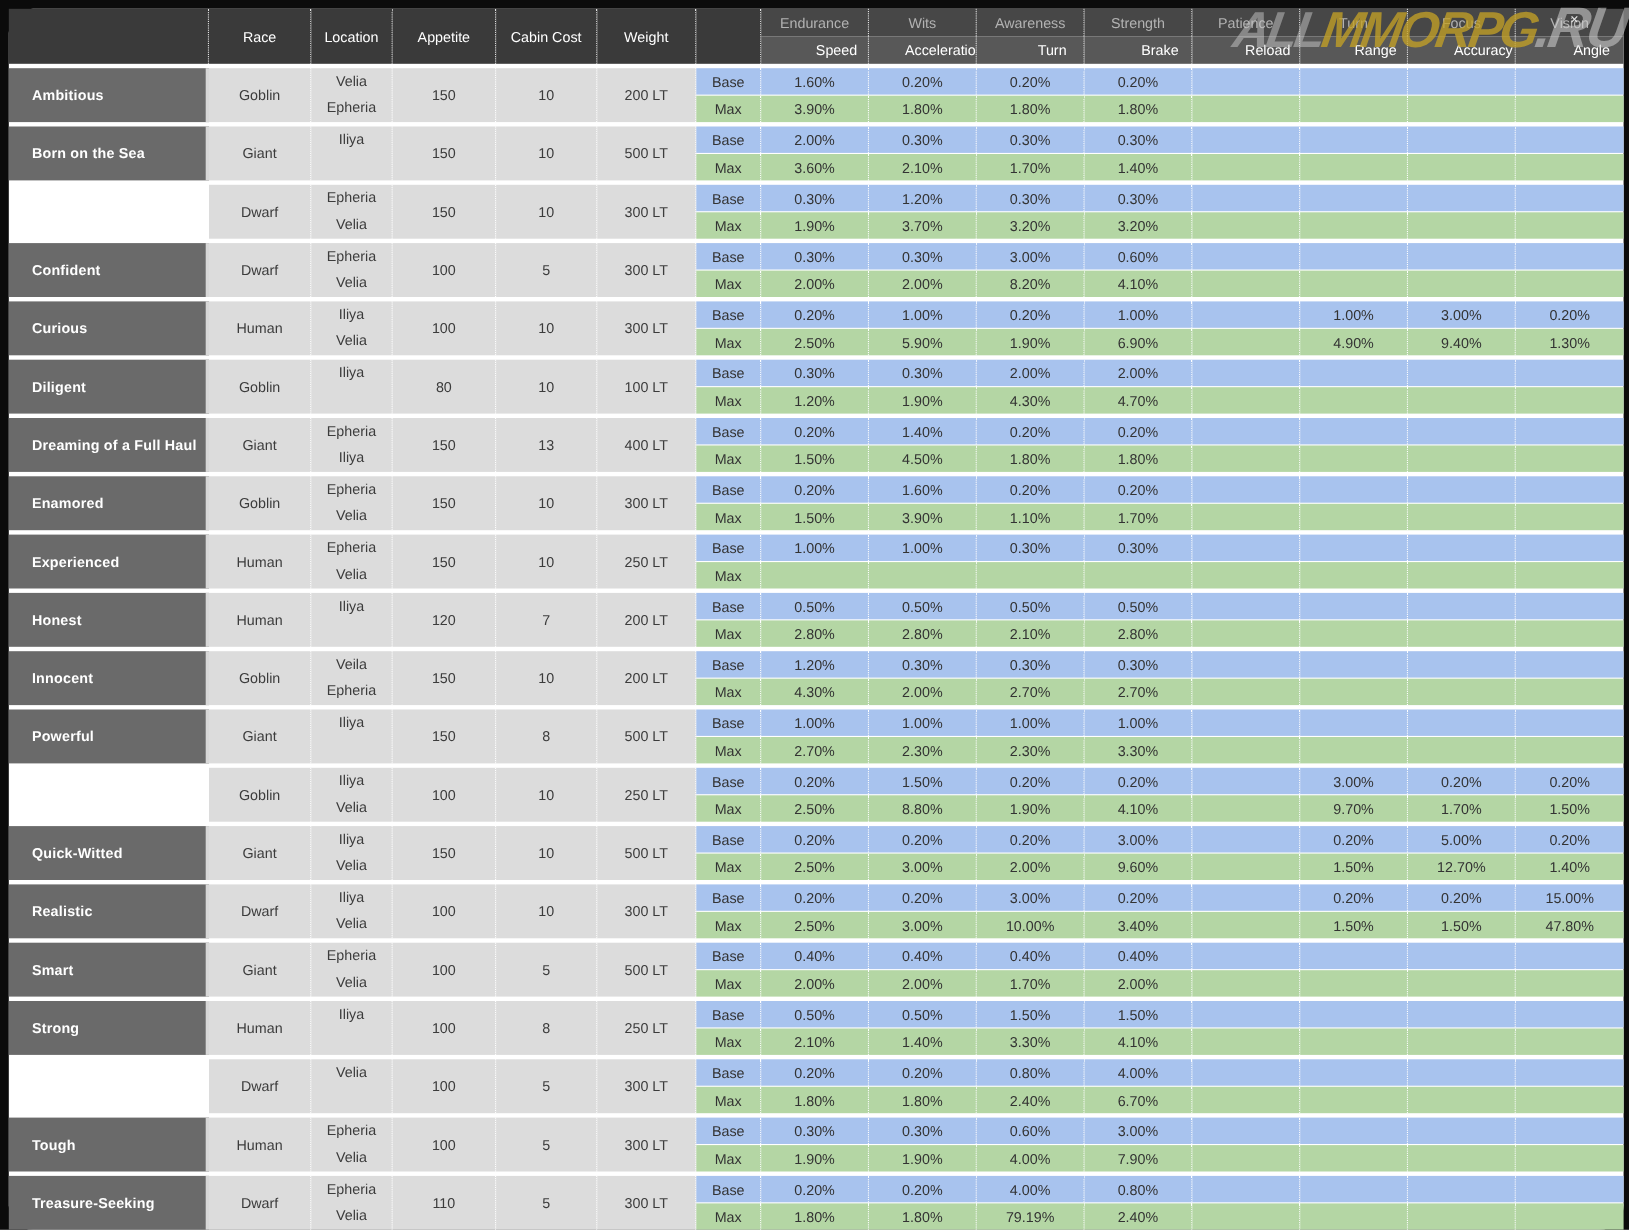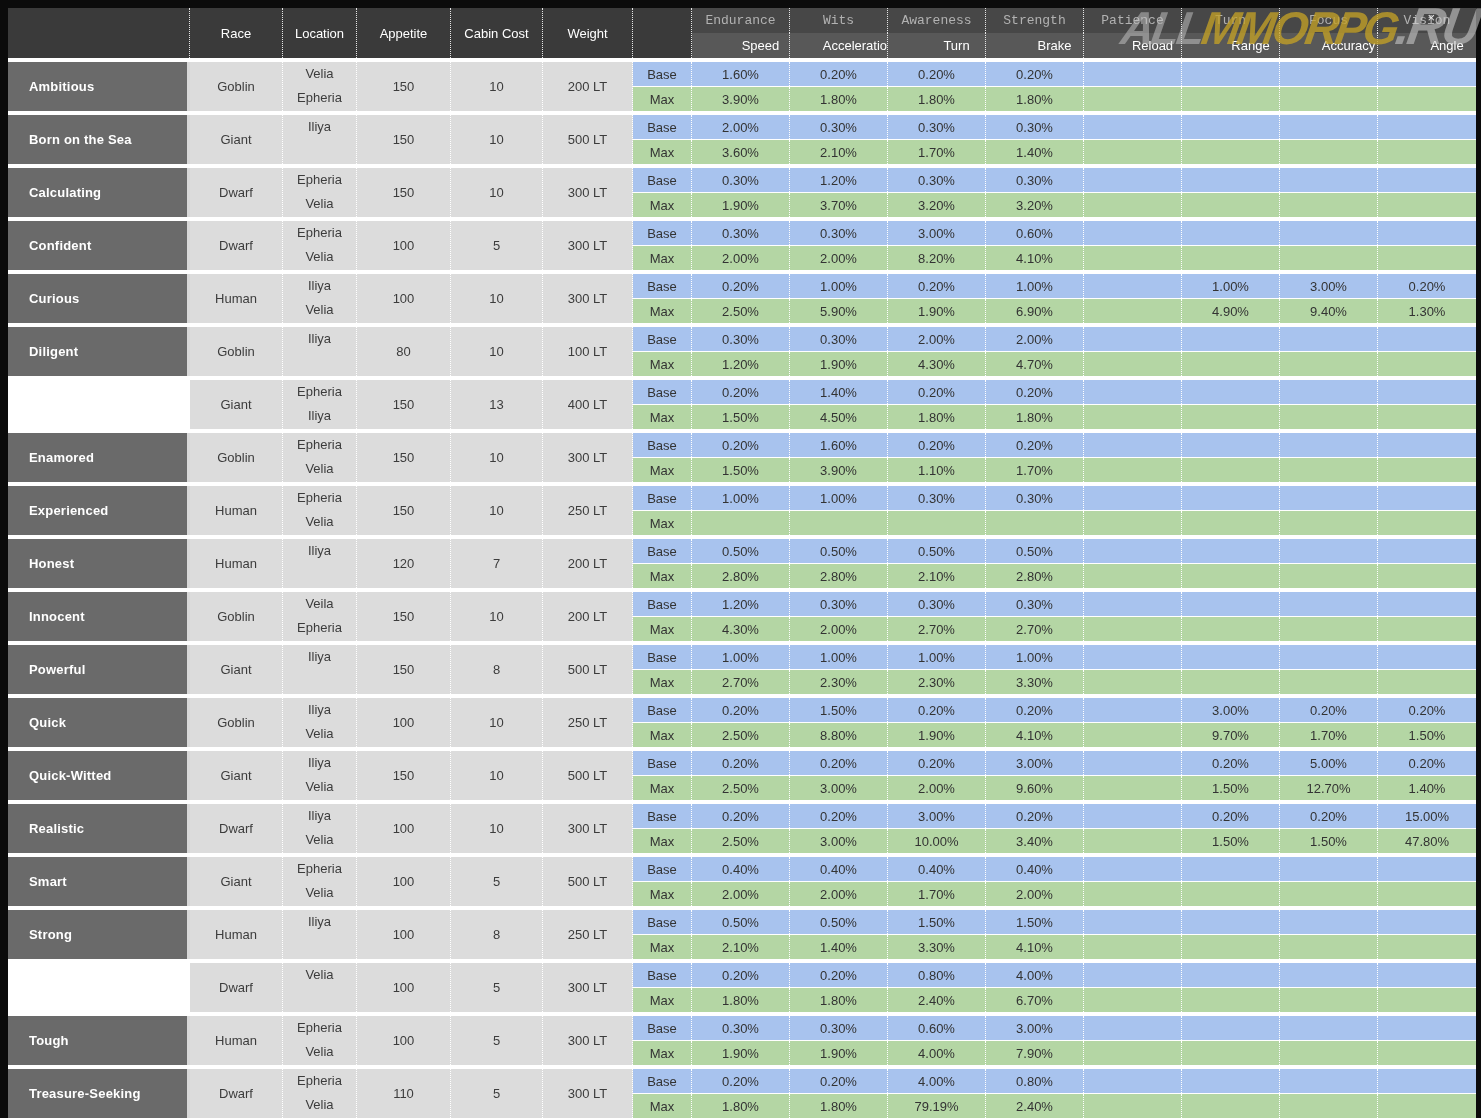--- a/index.html
+++ b/index.html
@@ -25,21 +25,21 @@
   .c9{grid-column:9}.c10{grid-column:10}.c11{grid-column:11}.c12{grid-column:12}
   .c13{grid-column:13}.c14{grid-column:14}.c15{grid-column:15}
   .sp{grid-row:1 / span 2}.r1{grid-row:1}.r2{grid-row:2}
 
   .cell{
     display:flex;align-items:center;justify-content:center;
     font-size:13px;color:#333;box-sizing:border-box;overflow:hidden;
   }
   
   .h-left{background:var(--header-bg);color:#fff;border-right:1px dotted #e6e6e6;}
-  .h-top{background:var(--header-top-bg);color:#b2b2b2;border-right:1px dotted #e6e6e6;font-size:13px;font-family:Liberation Mono, monospace;}
+  .h-top{background:var(--header-top-bg);color:#b2b2b2;border-right:1px dotted #e6e6e6;font-size:13px;}
   .h-bot{background:var(--header-bot-bg);color:#fff;border-right:1px dotted #e6e6e6;padding-left:40px;}
   
   .gray{background:var(--cell-gray);border-right:1px dotted #fff;color:#3c3c3c;}
   .name{
     background:var(--name-bg);color:#fff;font-weight:bold;
     justify-content:flex-start;padding-left:21px;border-right:3px solid #d7d7d7;
     letter-spacing:.2px;
   }
   .loc{flex-direction:column;justify-content:flex-start;line-height:24px;}
   .blue{background:var(--base-blue);border-right:1px dotted #fff;}
@@ -153,21 +153,20 @@
     <div class="cell green c9 r2">2.10%</div>
     <div class="cell green c10 r2">1.70%</div>
     <div class="cell green c11 r2">1.40%</div>
     <div class="cell green c12 r2"></div>
     <div class="cell green c13 r2"></div>
     <div class="cell green c14 r2"></div>
     <div class="cell green c15 r2 lastcol"></div>
   </div>
 
   <div class="grid block">
-    <div class="cell name c1 sp">Calculating</div>
     <div class="cell gray c2 sp">Dwarf</div>
     <div class="cell gray loc c3 sp">
       <div>Epheria</div>
       <div>Velia</div>
     </div>
     <div class="cell gray c4 sp">150</div>
     <div class="cell gray c5 sp">10</div>
     <div class="cell gray c6 sp">300 LT</div>
 
     <div class="cell blue c7 r1">Base</div>
@@ -281,20 +280,21 @@
     <div class="cell green c9 r2">1.90%</div>
     <div class="cell green c10 r2">4.30%</div>
     <div class="cell green c11 r2">4.70%</div>
     <div class="cell green c12 r2"></div>
     <div class="cell green c13 r2"></div>
     <div class="cell green c14 r2"></div>
     <div class="cell green c15 r2 lastcol"></div>
   </div>
 
   <div class="grid block">
+    <div class="cell name c1 sp">Dreaming of a Full Haul</div>
     <div class="cell gray c2 sp">Giant</div>
     <div class="cell gray loc c3 sp">
       <div>Epheria</div>
       <div>Iliya</div>
     </div>
     <div class="cell gray c4 sp">150</div>
     <div class="cell gray c5 sp">13</div>
     <div class="cell gray c6 sp">400 LT</div>
 
     <div class="cell blue c7 r1">Base</div>
@@ -472,21 +472,20 @@
     <div class="cell green c9 r2">2.30%</div>
     <div class="cell green c10 r2">2.30%</div>
     <div class="cell green c11 r2">3.30%</div>
     <div class="cell green c12 r2"></div>
     <div class="cell green c13 r2"></div>
     <div class="cell green c14 r2"></div>
     <div class="cell green c15 r2 lastcol"></div>
   </div>
 
   <div class="grid block">
-    <div class="cell name c1 sp">Quick</div>
     <div class="cell gray c2 sp">Goblin</div>
     <div class="cell gray loc c3 sp">
       <div>Iliya</div>
       <div>Velia</div>
     </div>
     <div class="cell gray c4 sp">100</div>
     <div class="cell gray c5 sp">10</div>
     <div class="cell gray c6 sp">250 LT</div>
 
     <div class="cell blue c7 r1">Base</div>

